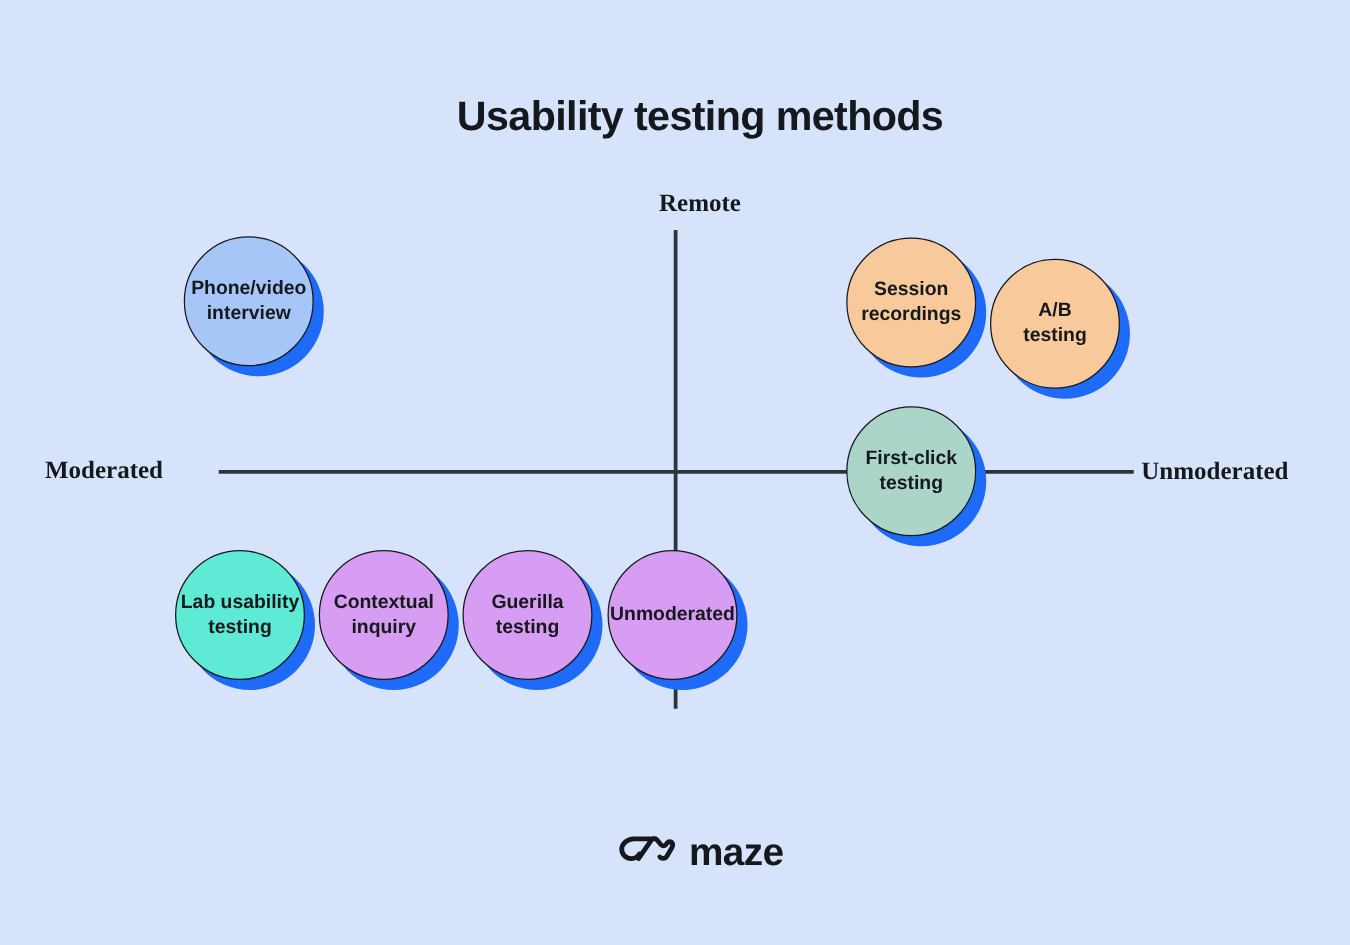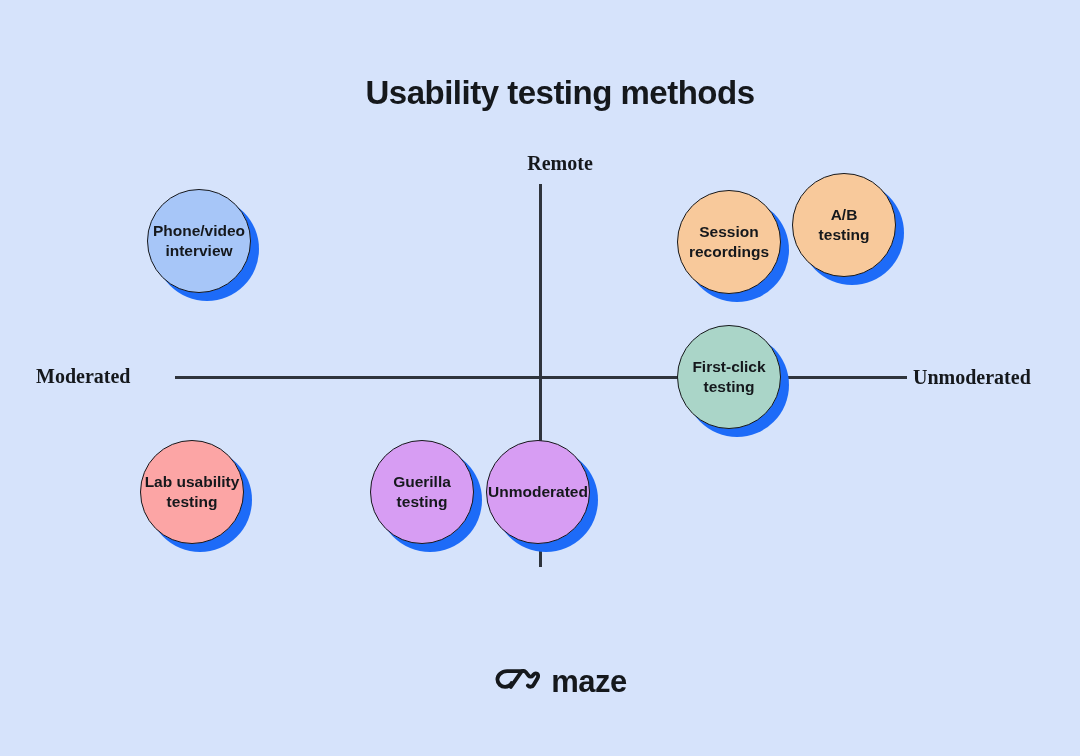--- a/index.html
+++ b/index.html
@@ -107,31 +107,35 @@
 
   <div class="methods-layer">
       <div class="circle" style="left: 729px; top: 242px; background: rgb(248, 201, 155);">
         <span>Session
 recordings</span>
       </div>
       <div class="circle" style="left: 199px; top: 241px; background: rgb(167, 198, 248);">
         <span>Phone/video
 interview</span>
       </div>
-      <div class="circle" style="left: 844px; top: 225px; background: rgb(248, 201, 155);">
+      <div class="circle" style="left: 844px; top: 259px; background: rgb(248, 201, 155);">
         <span>A/B
 testing</span>
       </div>
       <div class="circle" style="left: 729px; top: 377px; background: rgb(170, 213, 200);">
         <span>First-click
 testing</span>
       </div>
-      <div class="circle" style="left: 192px; top: 492px; background: #fca5a5;">
+      <div class="circle" style="left: 192px; top: 492px; background: #5eead4;">
         <span>Lab usability
 testing</span>
+      </div>
+      <div class="circle" style="left: 307px; top: 492px; background: rgb(215, 157, 243);">
+        <span>Contextual
+inquiry</span>
       </div>
       <div class="circle" style="left: 422px; top: 492px; background: rgb(215, 157, 243);">
         <span>Guerilla
 testing</span>
       </div>
       <div class="circle" style="left: 538px; top: 492px; background: rgb(215, 157, 243);">
         <span>Unmoderated</span>
       </div>
     </div>
 

